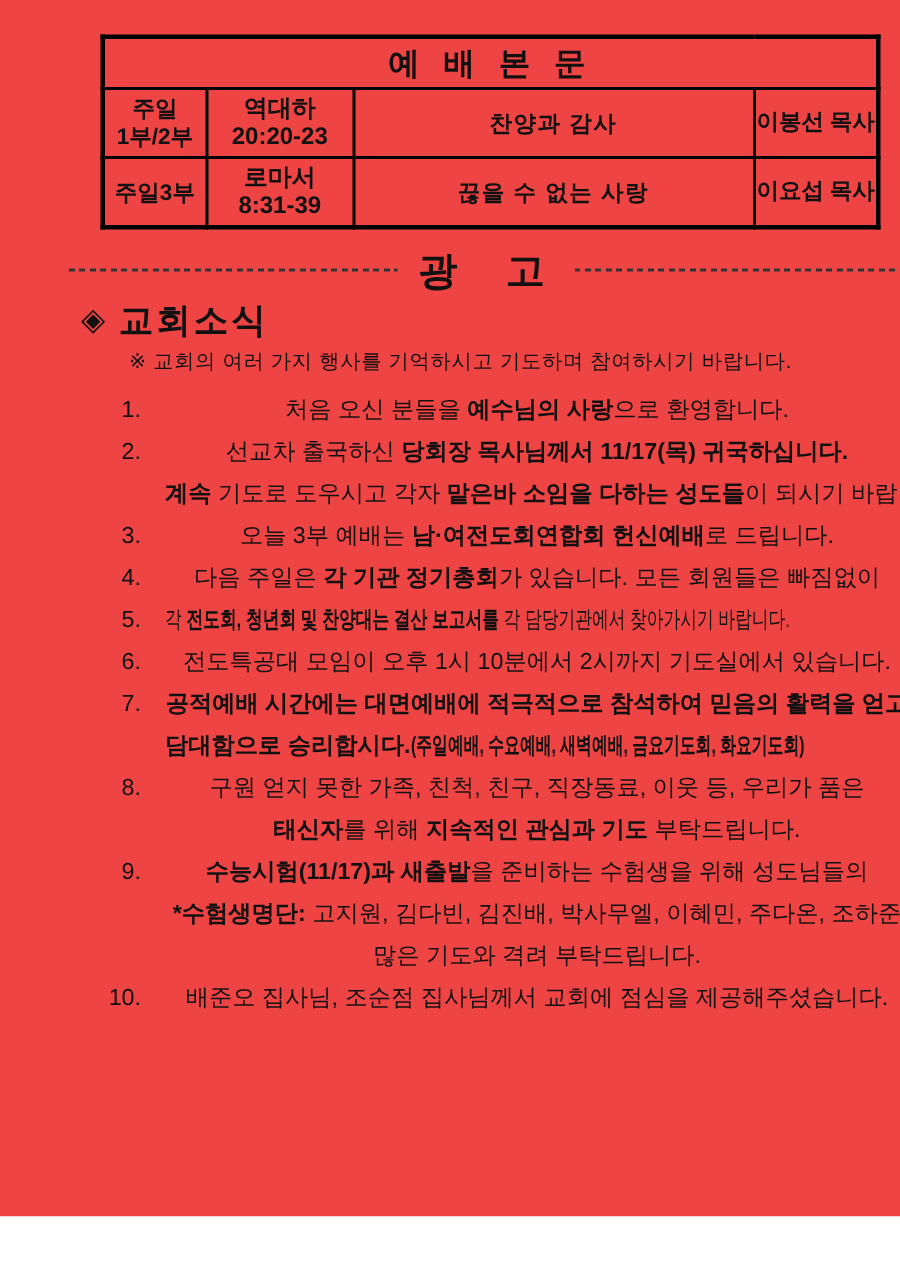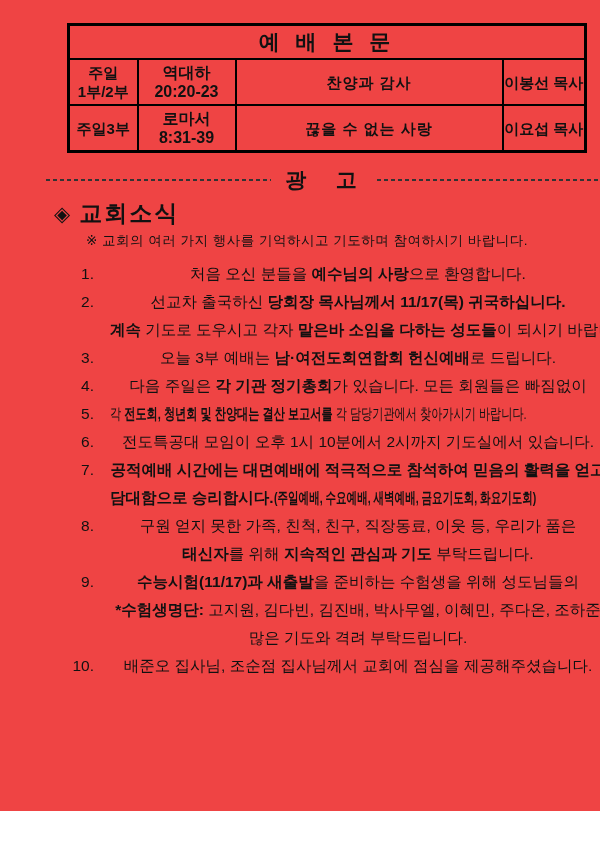--- a/index.html
+++ b/index.html
@@ -33,33 +33,33 @@
   table.worship td{
     border:2px solid #000;
     height:44px;
     padding:0;
     font-size:15px;
     vertical-align:middle;
   }
   .cell-line{line-height:19px;white-space:pre;}
   td.scripture .cell-line{font-size:16px;}
   td.sermon{font-size:16.5px;letter-spacing:1px;}
-  td.preacher{font-size:15px;}
+  td.preacher{font-size:15px;font-family:Liberation Serif, serif;}
   
   .gonggo{
     display:flex;align-items:center;
     margin:15px 22px 0 22px;
     height:24px;
   }
   .dash{
     flex:1;height:2px;
     background:repeating-linear-gradient(90deg,#333 0 4px,transparent 4px 7px);
   }
   .gonggo-title{
-    font-size:21px;font-weight:bold;
+    font-size:26px;font-weight:bold;
     letter-spacing:6px;
     margin:0 14px;
     white-space:pre;
   }
   
   .sosik{
     display:flex;align-items:center;
     margin:6px 0 0 30px;
     font-size:23px;font-weight:bold;
     letter-spacing:2px;

